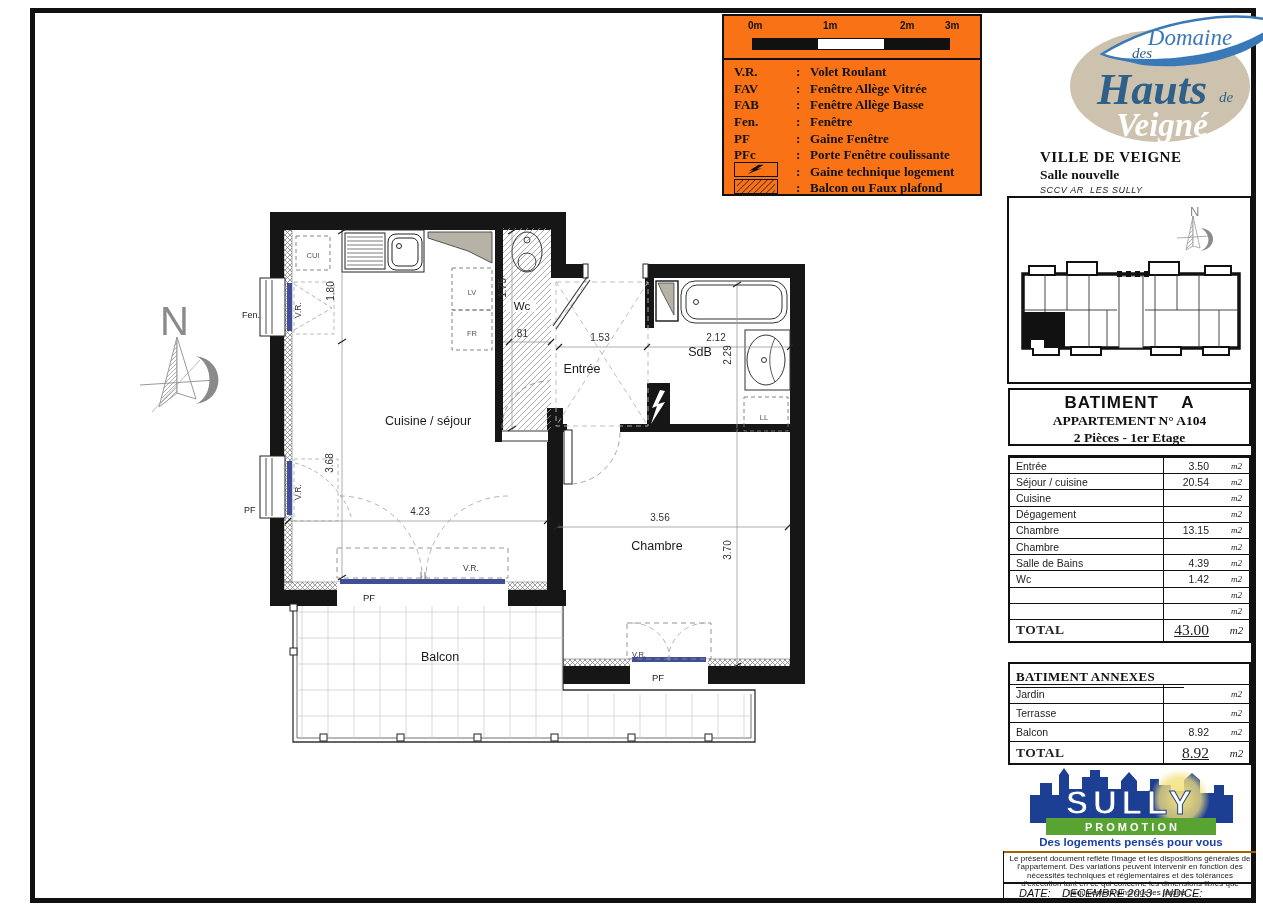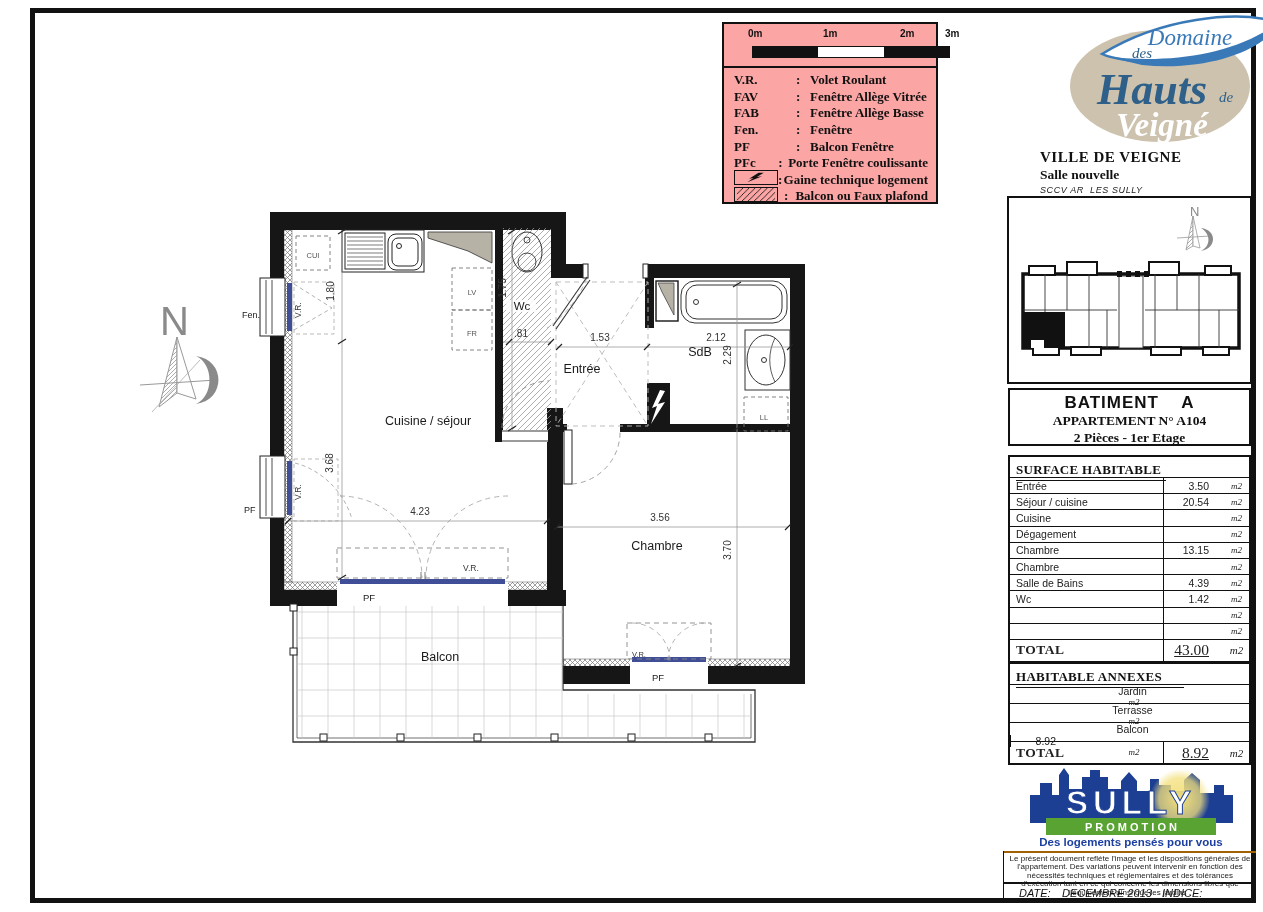--- a/index.html
+++ b/index.html
@@ -1,21 +1,21 @@
 <!DOCTYPE html>
 <html><head>
 <meta charset="utf-8">
 <style>
   html,body{margin:0;padding:0;background:#e8e8e8;}
   *{box-sizing:border-box;}
   .sheet{position:relative;width:1263px;height:912px;background:#fff;font-family:"Liberation Sans",sans-serif;overflow:hidden;}
   .frame{position:absolute;left:30px;top:8px;width:1226px;height:895px;border:5px solid #111;pointer-events:none;}
 
   
-  .legend{position:absolute;left:722px;top:14px;width:216px;height:182px;border:2px solid #111;background:#fca5a5;margin-top:8px;}
+  .legend{position:absolute;left:722px;top:14px;width:260px;height:182px;border:2px solid #111;background:#f97316;}
   .scalebar-zone{position:relative;height:44px;border-bottom:2px solid #111;}
   .scalebar-zone .slabel{position:absolute;top:4px;font:bold 10px "Liberation Sans",sans-serif;color:#111;}
   .bar{position:absolute;left:28px;top:22px;width:198px;height:12px;display:flex;}
   .bar .seg{height:100%;flex:1;}
   .seg.b{background:#111;}
   .seg.w{background:#fff;border-top:1.5px solid #111;border-bottom:1.5px solid #111;}
   .leg-rows{padding:4px 8px 0 10px;}
   .leg-row{display:flex;align-items:center;height:16.6px;font:bold 13px "Liberation Serif",serif;color:#111;}
   .leg-row .abbr{width:62px;}
   .leg-row .colon{width:14px;}
@@ -32,21 +32,21 @@
 
   .bat-box{position:absolute;left:1008px;top:388px;width:243px;height:58px;border:2px solid #111;text-align:center;padding-top:3px;background:#fff;}
   .bat-l1{font:bold 17px "Liberation Sans",sans-serif;letter-spacing:1px;color:#111;white-space:pre;}
   .bat-l2{font:bold 13.5px "Liberation Serif",serif;color:#111;margin-top:0px;}
   .bat-l3{font:bold 13.5px "Liberation Serif",serif;color:#111;margin-top:1px;}
 
   .tbl{position:absolute;left:1008px;width:243px;border:2px solid #111;background:#fff;}
   .tbl-title{height:20px;padding:3px 0 0 6px;}
   .tbl-title span{font:bold 13px "Liberation Serif",serif;color:#111;letter-spacing:.3px;border-bottom:1.5px solid #111;padding-bottom:2px;display:inline-block;min-width:150px;}
   .trow{display:flex;align-items:center;border-top:1px solid #111;height:16.2px;}
-  .trow.tall{height:19px;flex-direction:column;}
+  .trow.tall{height:19px;}
   .trow .rl{flex:1;padding-left:6px;font:10.5px "Liberation Sans",sans-serif;color:#222;}
   .trow .rv{width:52px;border-left:1.2px solid #111;align-self:stretch;display:flex;align-items:center;justify-content:flex-end;padding-right:6px;font:10.5px "Liberation Sans",sans-serif;color:#222;}
   .trow .ru{width:34px;padding-left:9px;font:italic 9px "Liberation Serif",serif;color:#222;text-align:center;}
   .trow.total{height:22px;border-top:1.5px solid #111;}
   .trow.total .rl{font:bold 13.5px "Liberation Serif",serif;letter-spacing:.5px;}
   .trow.total .rv{font:15.5px "Liberation Serif",serif;text-decoration:underline;}
   .trow.total .ru{font:italic 11px "Liberation Serif",serif;}
 
   .sully{position:absolute;left:1028px;top:761px;width:207px;height:88px;}
 
@@ -93,21 +93,21 @@
           <span class="lbl">Fenêtre Allège Basse</span>
         </div>
       <div class="leg-row">
           <span class="abbr">Fen.</span>
           <span class="colon">:</span>
           <span class="lbl">Fenêtre</span>
         </div>
       <div class="leg-row">
           <span class="abbr">PF</span>
           <span class="colon">:</span>
-          <span class="lbl">Balcon Fenêtre</span>
+          <span class="lbl">Gaine Fenêtre</span>
         </div>
       <div class="leg-row">
           <span class="abbr">PFc</span>
           <span class="colon">:</span>
           <span class="lbl">Porte Fenêtre coulissante</span>
         </div>
       <div class="leg-row">
         <span class="abbr"><svg class="leg-ico" viewBox="0 0 44 15" style="width:44px;height:15px">
               <polygon points="25,2 14,9 19,8 12,13 29,6 23,7 31,2" fill="#111"></polygon>
             </svg></span>
@@ -195,21 +195,20 @@
     </svg>
   </div>
 
   <div class="bat-box">
     <div class="bat-l1">BATIMENT    A</div>
     <div class="bat-l2">APPARTEMENT N° A104</div>
     <div class="bat-l3">2 Pièces - 1er Etage</div>
   </div>
 
   <div class="tbl" style="top:455px">
-    <div class="tbl-title"><span>SURFACE HABITABLE</span></div>
     <div class="trow">
         <span class="rl">Entrée</span>
         <span class="rv">3.50</span>
         <span class="ru">m2</span>
       </div>
     <div class="trow">
         <span class="rl">Séjour / cuisine</span>
         <span class="rv">20.54</span>
         <span class="ru">m2</span>
       </div>
@@ -254,21 +253,21 @@
         <span class="ru">m2</span>
       </div>
     <div class="trow total">
         <span class="rl">TOTAL</span>
         <span class="rv">43.00</span>
         <span class="ru">m2</span>
       </div>
   </div>
 
   <div class="tbl" style="top:662px">
-    <div class="tbl-title"><span style="min-width:168px">HABITABLE ANNEXES</span></div>
+    <div class="tbl-title"><span style="min-width:168px">BATIMENT ANNEXES</span></div>
     <div class="trow tall">
         <span class="rl">Jardin</span>
         <span class="rv"></span>
         <span class="ru">m2</span>
       </div>
     <div class="trow tall">
         <span class="rl">Terrasse</span>
         <span class="rv"></span>
         <span class="ru">m2</span>
       </div>

